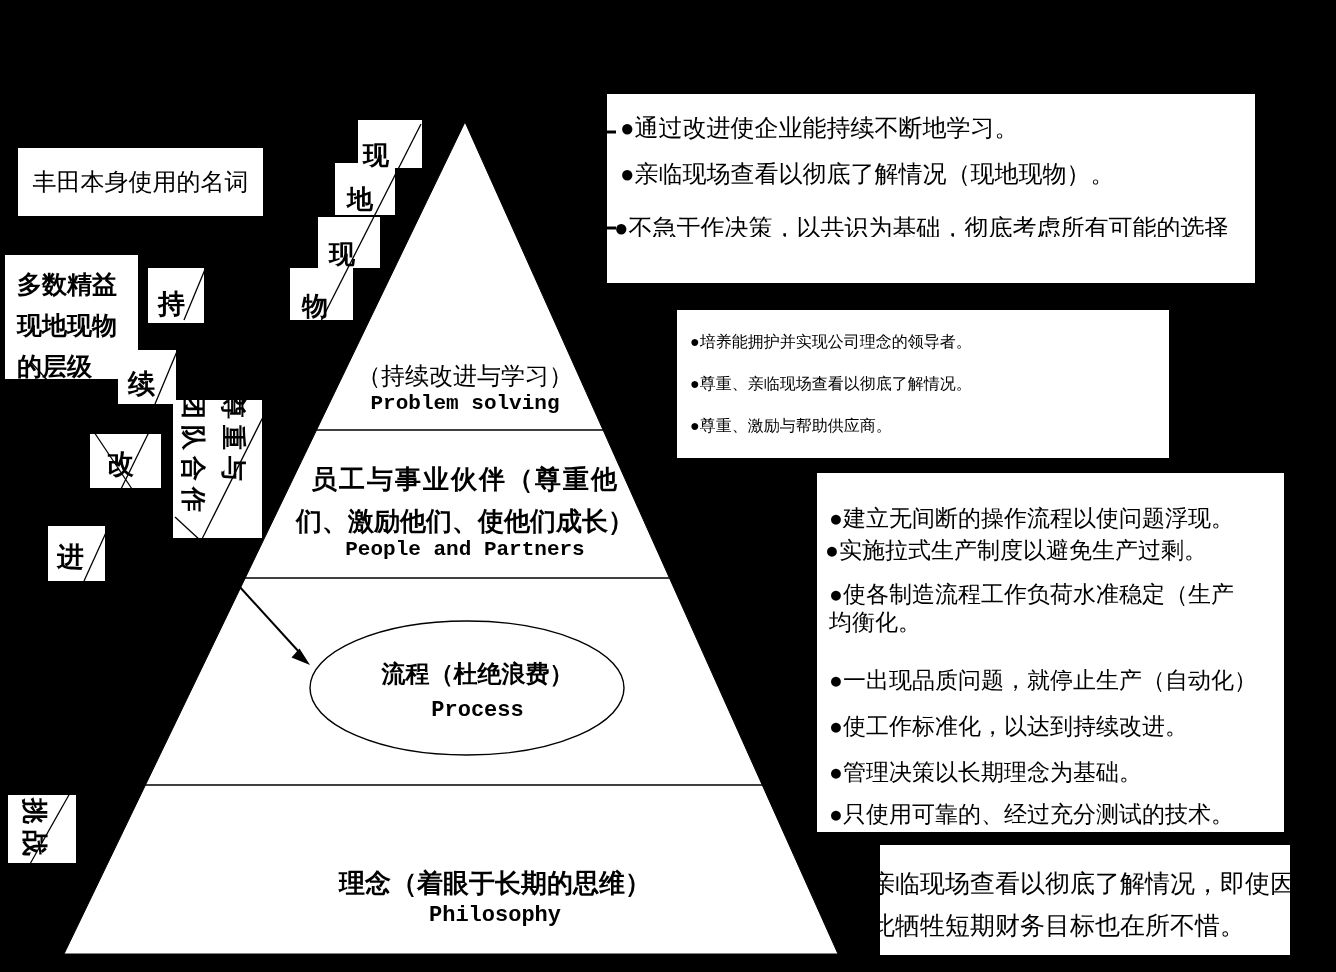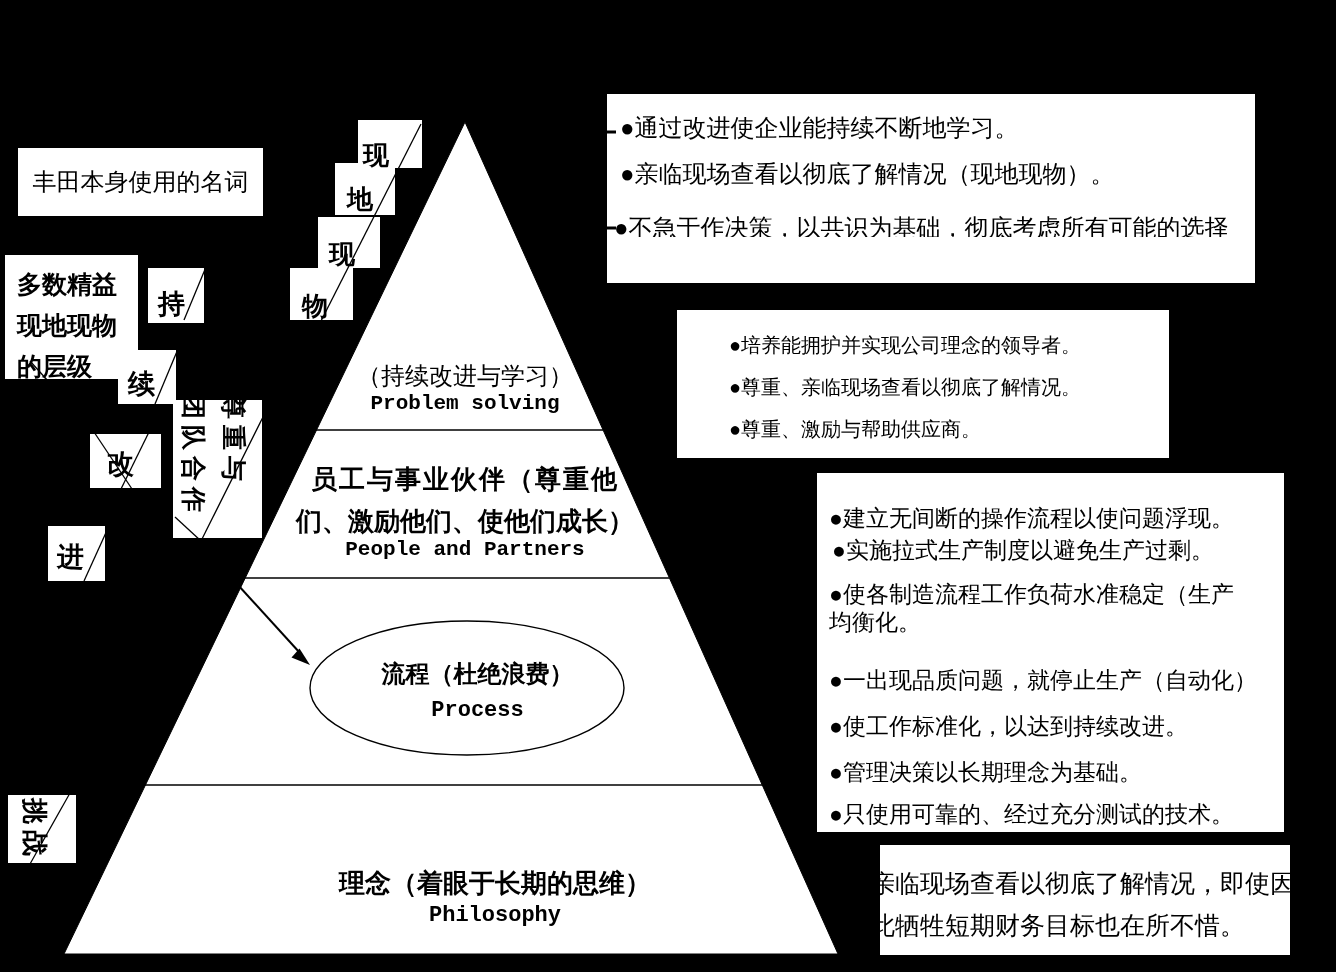--- a/index.html
+++ b/index.html
@@ -115,29 +115,29 @@
   <div class="abs mono ctr" style="left:200px;top:903px;width:590px;font-size:22px;">Philosophy</div>
   <div class="abs txt bold ctr" style="left:200px;top:866px;width:590px;font-size:26px;">理念（着眼于长期的思维）</div>
 
   <div class="clipbox txt" style="left:607px;top:94px;width:648px;height:143px;font-size:24px;">
     <div class="line" style="left:13px;top:18px;">●通过改进使企业能持续不断地学习。</div>
     <div class="line" style="left:13px;top:64px;">●亲临现场查看以彻底了解情况（现地现物）。</div>
     <div class="line" style="left:7px;top:118px;">●不急于作决策，以共识为基础，彻底考虑所有可能的选择</div>
     <div class="line" style="left:48px;top:148px;">并快速执行决策</div>
   </div>
 
-  <div class="clipbox txt" style="left:677px;top:310px;width:492px;height:133px;font-size:20px;margin-left:39px;">
+  <div class="clipbox txt" style="left:677px;top:310px;width:492px;height:133px;font-size:16px;">
     <div class="line" style="left:13px;top:22px;">●培养能拥护并实现公司理念的领导者。</div>
     <div class="line" style="left:13px;top:64px;">●尊重、亲临现场查看以彻底了解情况。</div>
     <div class="line" style="left:13px;top:106px;">●尊重、激励与帮助供应商。</div>
   </div>
 
   <div class="clipbox txt" style="left:817px;top:473px;width:467px;height:359px;font-size:23px;">
     <div class="line" style="left:12px;top:30px;">●建立无间断的操作流程以使问题浮现。</div>
-    <div class="line" style="left:15px;top:62px;text-align:right;">●实施拉式生产制度以避免生产过剩。</div>
+    <div class="line" style="left:8px;top:62px;text-align:right;">●实施拉式生产制度以避免生产过剩。</div>
     <div class="line" style="left:12px;top:106px;">●使各制造流程工作负荷水准稳定（生产</div>
     <div class="line" style="left:12px;top:134px;">均衡化。</div>
     <div class="line" style="left:12px;top:192px;">●一出现品质问题，就停止生产（自动化）</div>
     <div class="line" style="left:12px;top:238px;">●使工作标准化，以达到持续改进。</div>
     <div class="line" style="left:12px;top:284px;">●管理决策以长期理念为基础。</div>
     <div class="line" style="left:12px;top:326px;">●只使用可靠的、经过充分测试的技术。</div>
   </div>
 
   <div class="clipbox txt" style="left:880px;top:845px;width:410px;height:110px;font-size:25px;">
     <div class="line" style="left:-10px;top:22px;">亲临现场查看以彻底了解情况，即使因</div>

